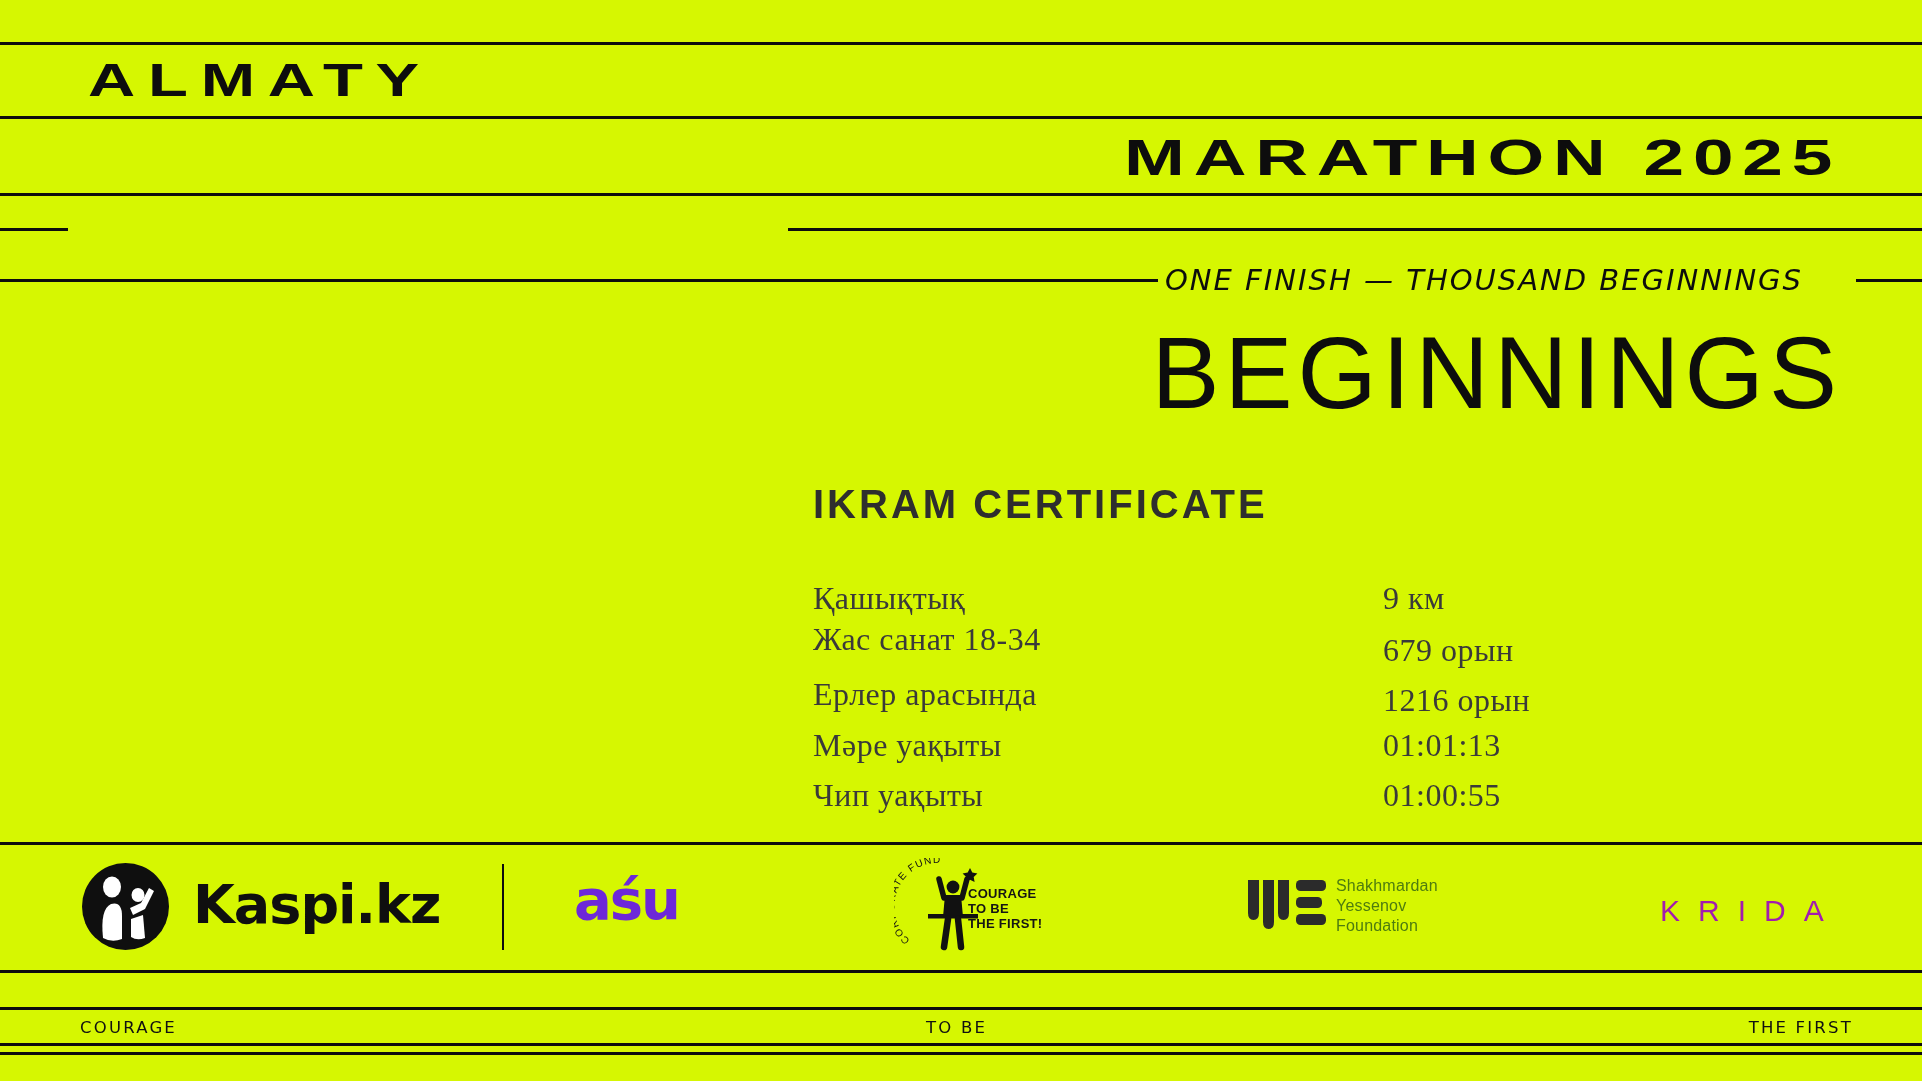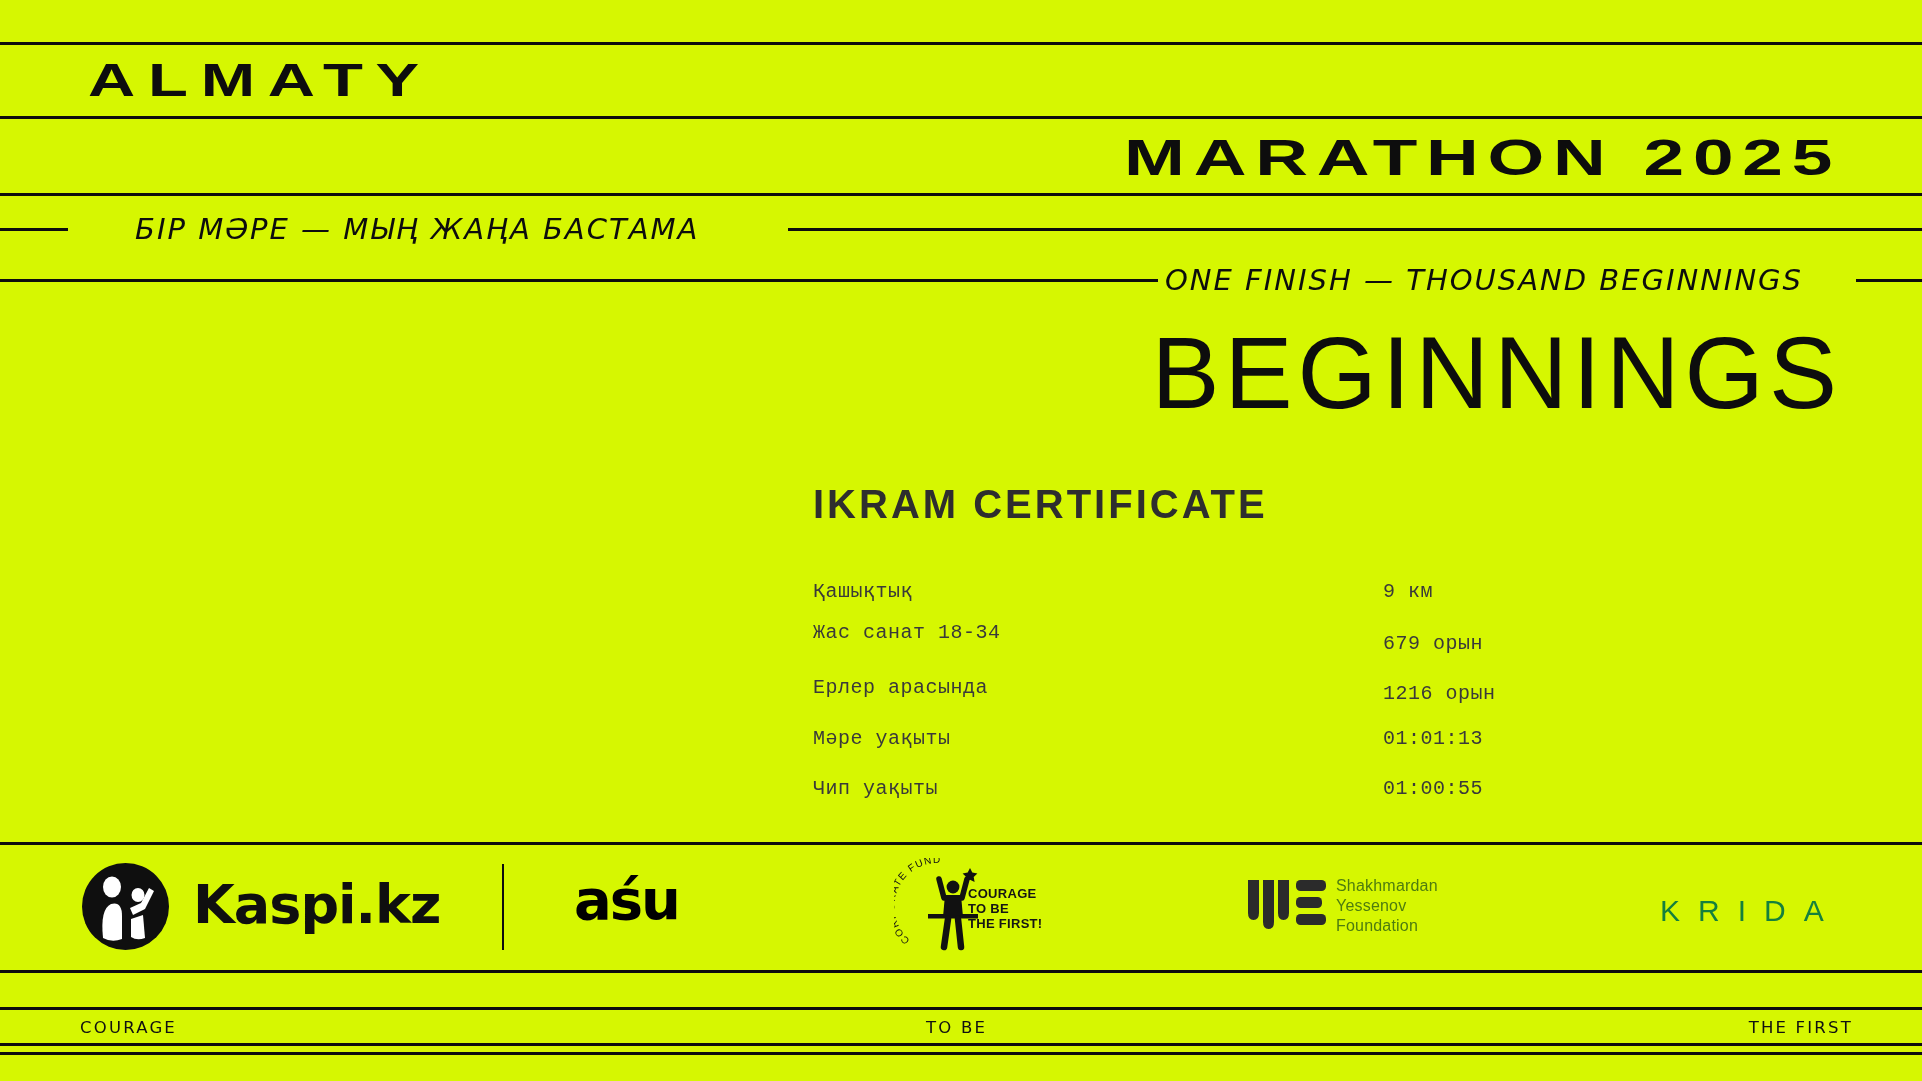--- a/index.html
+++ b/index.html
@@ -24,56 +24,55 @@
     font-style:italic;font-size:29px;line-height:1;letter-spacing:2px;
     font-family:"DejaVu Sans","Liberation Sans",sans-serif;
   }
   .title{
     font-size:102px;line-height:1;font-weight:400;letter-spacing:5px;
   }
   .recipient{
     font-weight:bold;font-size:40px;line-height:1;letter-spacing:3px;color:#2e2e2e;
   }
   .stat{
-    font-family:Liberation Mono, monospace;font-size:20px;line-height:1.1;
+    font-family:Liberation Serif, serif;font-size:32px;line-height:1.1;
     color:#3a3a3a;letter-spacing:.5px;
   }
   .kaspi-word{
     font-family:"DejaVu Sans",sans-serif;font-weight:bold;font-size:54px;
     line-height:1;letter-spacing:-1px;color:#0f0f0f;
   }
   .asu-word{
     font-family:"DejaVu Sans",sans-serif;font-weight:bold;font-size:56px;
-    line-height:1;letter-spacing:-2px;color:#000000;
+    line-height:1;letter-spacing:-2px;color:#6d28d9;
   }
   .courage-block{
     font-size:13px;line-height:15px;font-weight:bold;letter-spacing:.3px;color:#151515;
   }
   .yessenov-block{
     font-size:16px;line-height:20px;font-weight:500;color:#4d7c0f;letter-spacing:.2px;
   }
   .krida-word{
-    font-size:30px;line-height:1;letter-spacing:18px;color:#15803d;font-weight:400;
+    font-size:30px;line-height:1;letter-spacing:18px;color:#a21caf;font-weight:400;
   }
   .strip-word{
     font-family:"DejaVu Sans",sans-serif;font-size:16.5px;line-height:1;
     letter-spacing:2.2px;color:#111;font-weight:500;
   }
 </style>
 </head>
 <body>
 
 <div id="canvas">
 
   <div class="hline" style="top:42px"></div>
   <div class="hline" style="top:116px"></div>
   <div class="hline" style="top:193px"></div>
 
   <div class="hline" style="top:228px;left:0;right:auto;width:68px"></div>
-  <div class="abs tagline" style="left:135px;top:215px">БІР МӘРЕ — МЫҢ ЖАҢА БАСТАМА</div>
   <div class="hline" style="top:228px;left:788px"></div>
 
   <div class="hline" style="top:279px;left:0;right:auto;width:1158px"></div>
   <div class="abs tagline" style="right:119px;top:266px">ONE FINISH — THOUSAND BEGINNINGS</div>
   <div class="hline" style="top:279px;left:1856px"></div>
 
   <div class="abs city" style="left:88px;top:57px">ALMATY</div>
   <div class="abs event" style="right:81px;top:133px">MARATHON 2025</div>
   <div class="abs title" style="right:80px;top:322px">BEGINNINGS</div>
 

